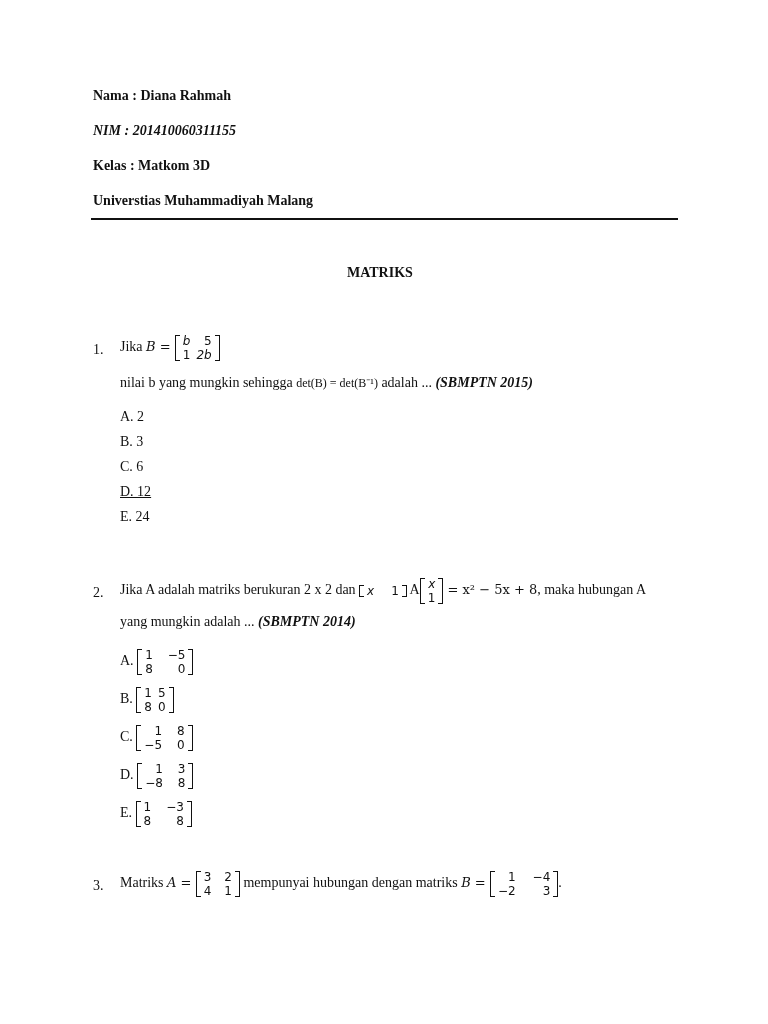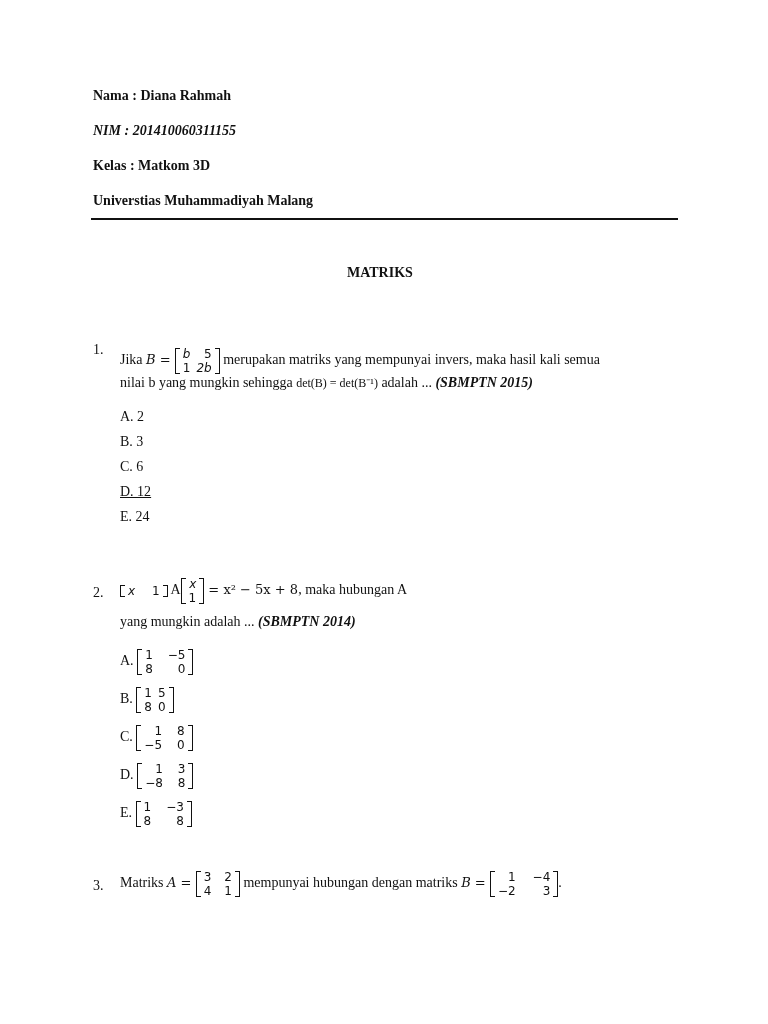--- a/index.html
+++ b/index.html
@@ -30,48 +30,48 @@
   <div class="abs bold" style="left:93px;top:123px;font-style:italic;">NIM : 201410060311155</div>
   <div class="abs bold" style="left:93px;top:158px;text-align:center;">Kelas : Matkom 3D</div>
   <div class="abs bold" style="left:93px;top:193px;">Universtias Muhammadiyah Malang</div>
 </div>
 <div class="hr"></div>
 
 <div class="abs bold" style="left:347px;top:265px;">MATRIKS</div>
 
 <div>
   <div class="abs" style="left:93px;top:342px;">1.</div>
-  <div class="abs" style="left:120px;top:334px;margin-top:13px;">
+  <div class="abs" style="left:120px;top:334px;">
     <span>Jika </span><span class="math mi">B</span><span class="math"> = </span><span class="mat"><table>
           <tbody>
             <tr>
               <td class="mi">b</td>
               <td>5</td>
             </tr>
             <tr>
               <td>1</td>
               <td class="mi">2b</td>
             </tr>
           </tbody>
-        </table></span><span> merupakan matriks yang mempunyai invers, maka hasil kali semua</span>
+        </table></span>
   </div>
   <div class="abs" style="left:120px;top:374px;">
     <span>nilai b yang mungkin sehingga </span><span class="mono">det(B) = det(B⁻¹)</span><span> adalah ... </span><span class="cite">(SBMPTN 2015)</span>
   </div>
   <div class="opt" style="top:409px;">A. 2</div>
   <div class="opt" style="top:434px;">B. 3</div>
   <div class="opt" style="top:459px;">C. 6</div>
   <div class="opt" style="top:484px;text-decoration:underline;">D. 12</div>
   <div class="opt" style="top:509px;">E. 24</div>
 </div>
 
 <div>
   <div class="abs" style="left:93px;top:585px;">2.</div>
   <div class="abs" style="left:120px;top:577px;">
-    <span class="mat"><table>
+    <span>Jika A adalah matriks berukuran 2 x 2 dan </span><span class="mat"><table>
           <tbody>
             <tr>
               <td class="mi">x</td>
               <td style="padding-left:14px">1</td>
             </tr>
           </tbody>
         </table></span><span> A</span><span class="mat"><table>
           <tbody>
             <tr>
               <td class="mi">x</td>

